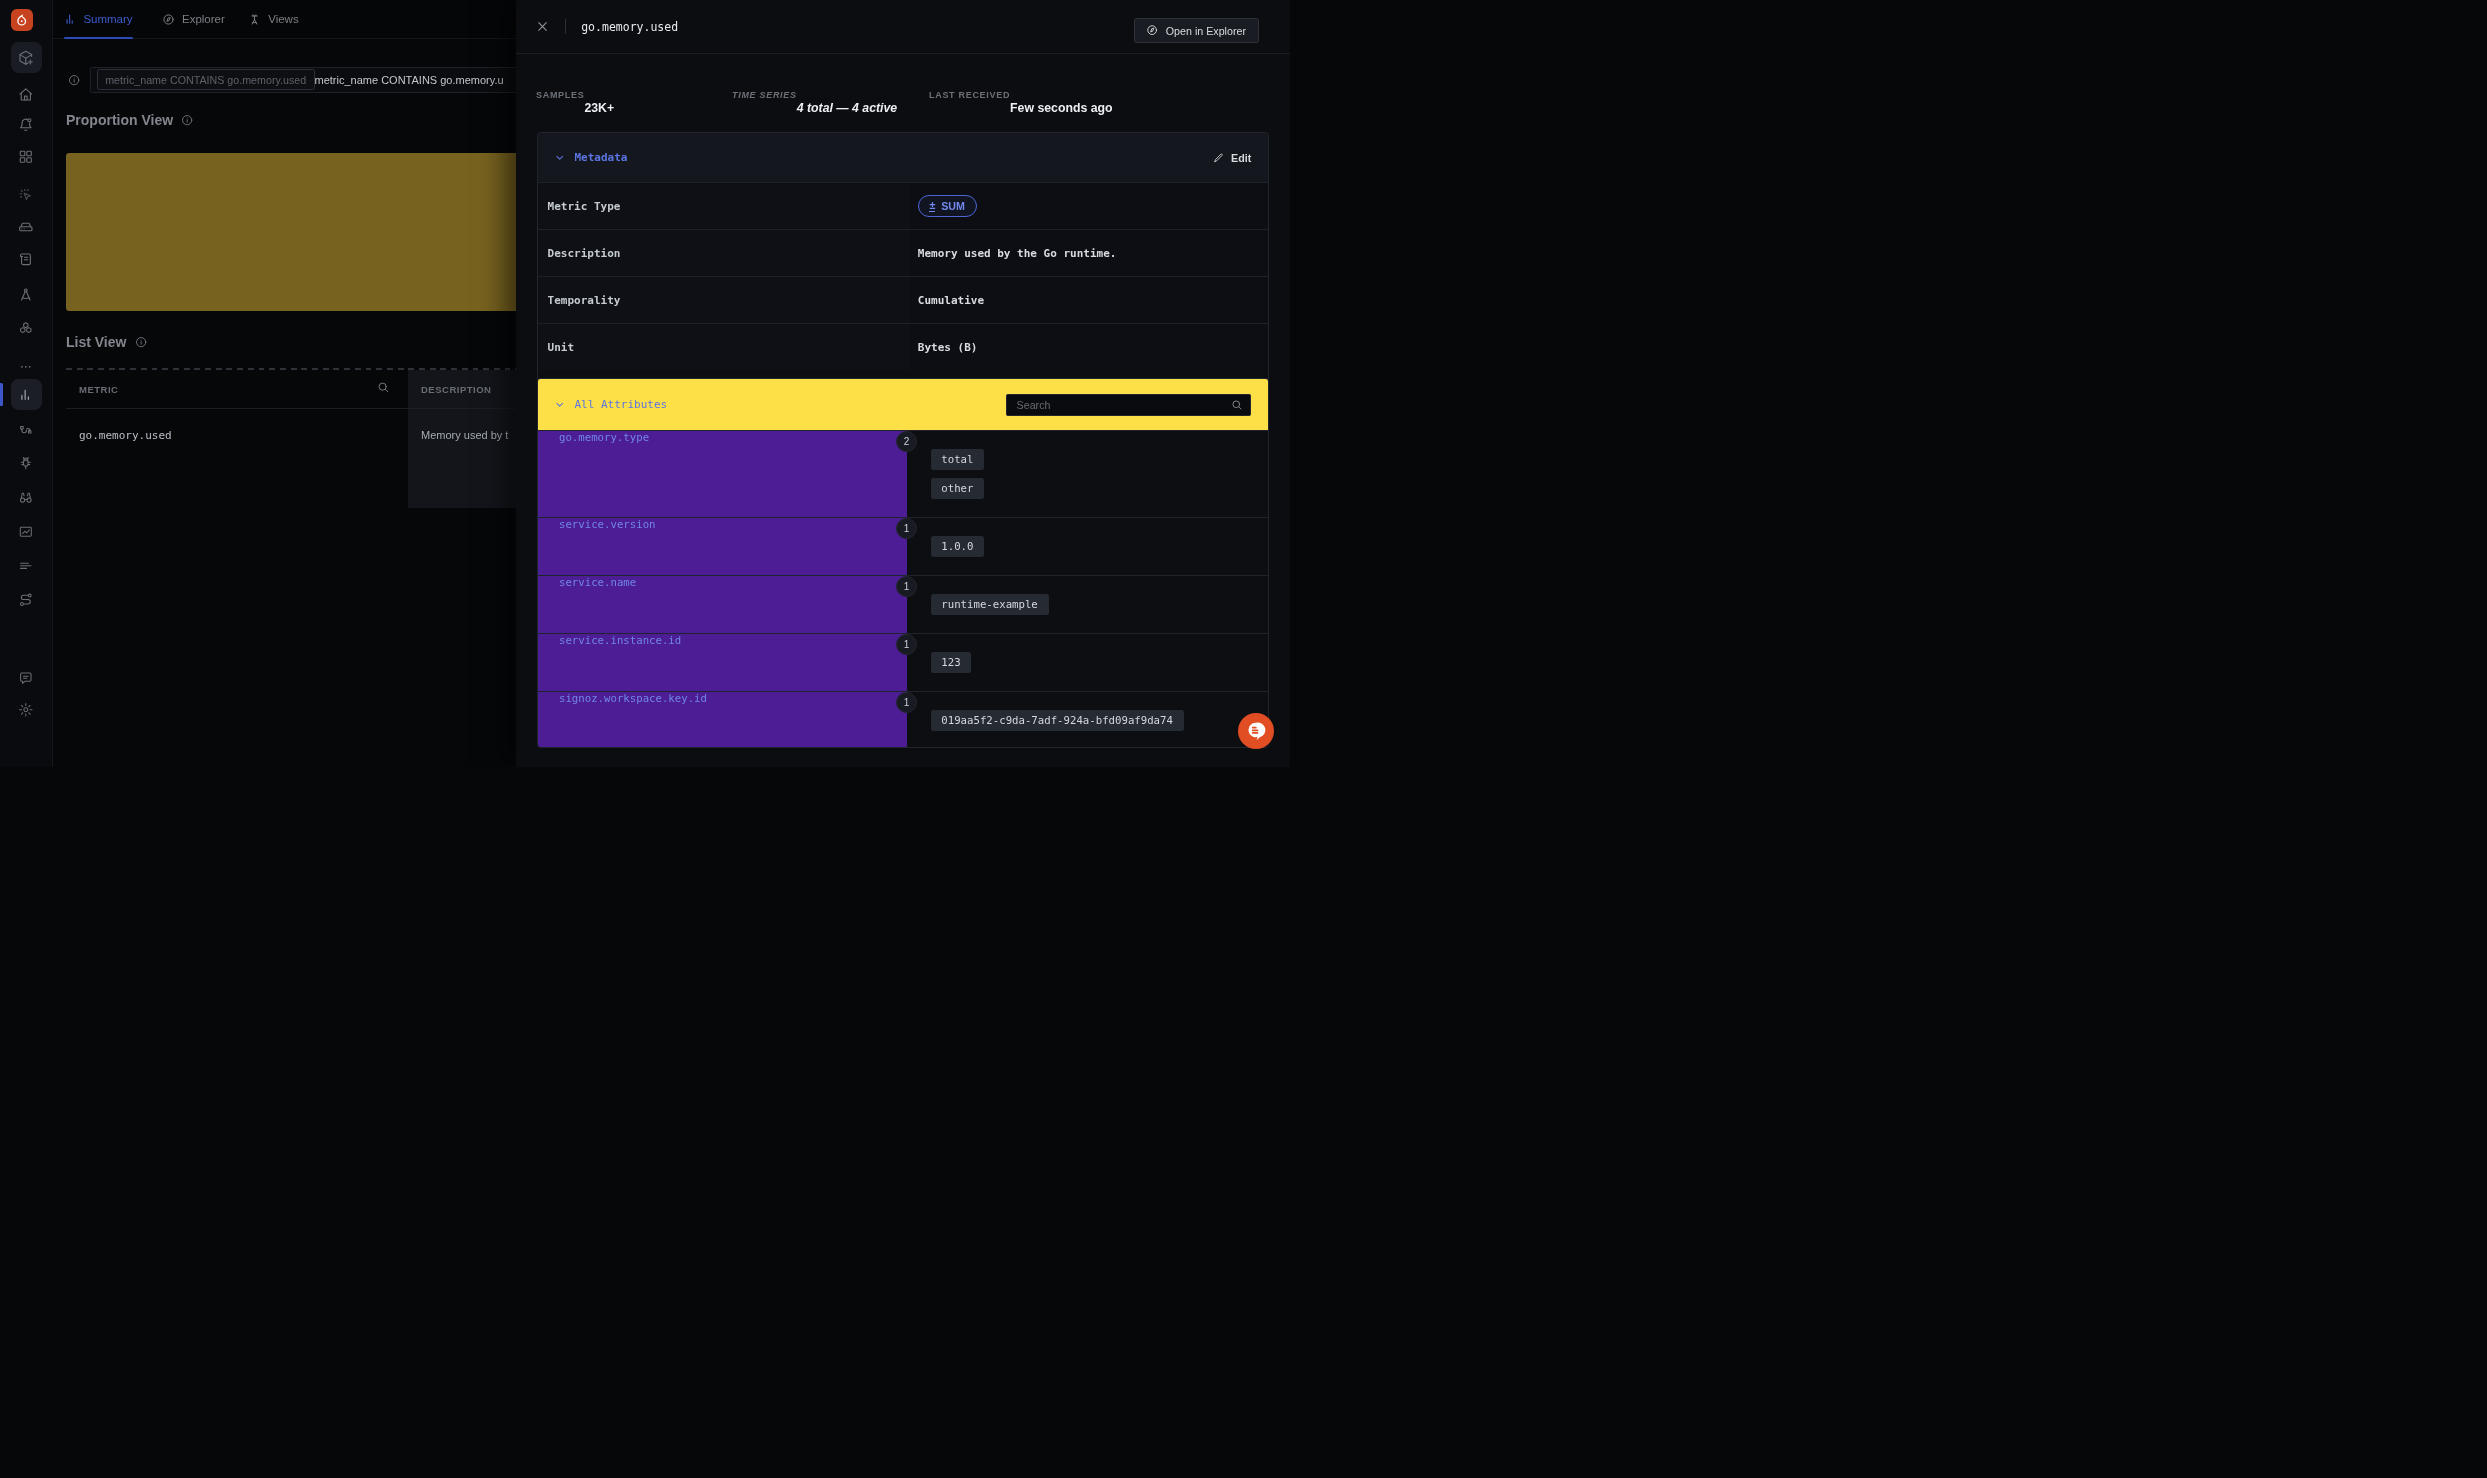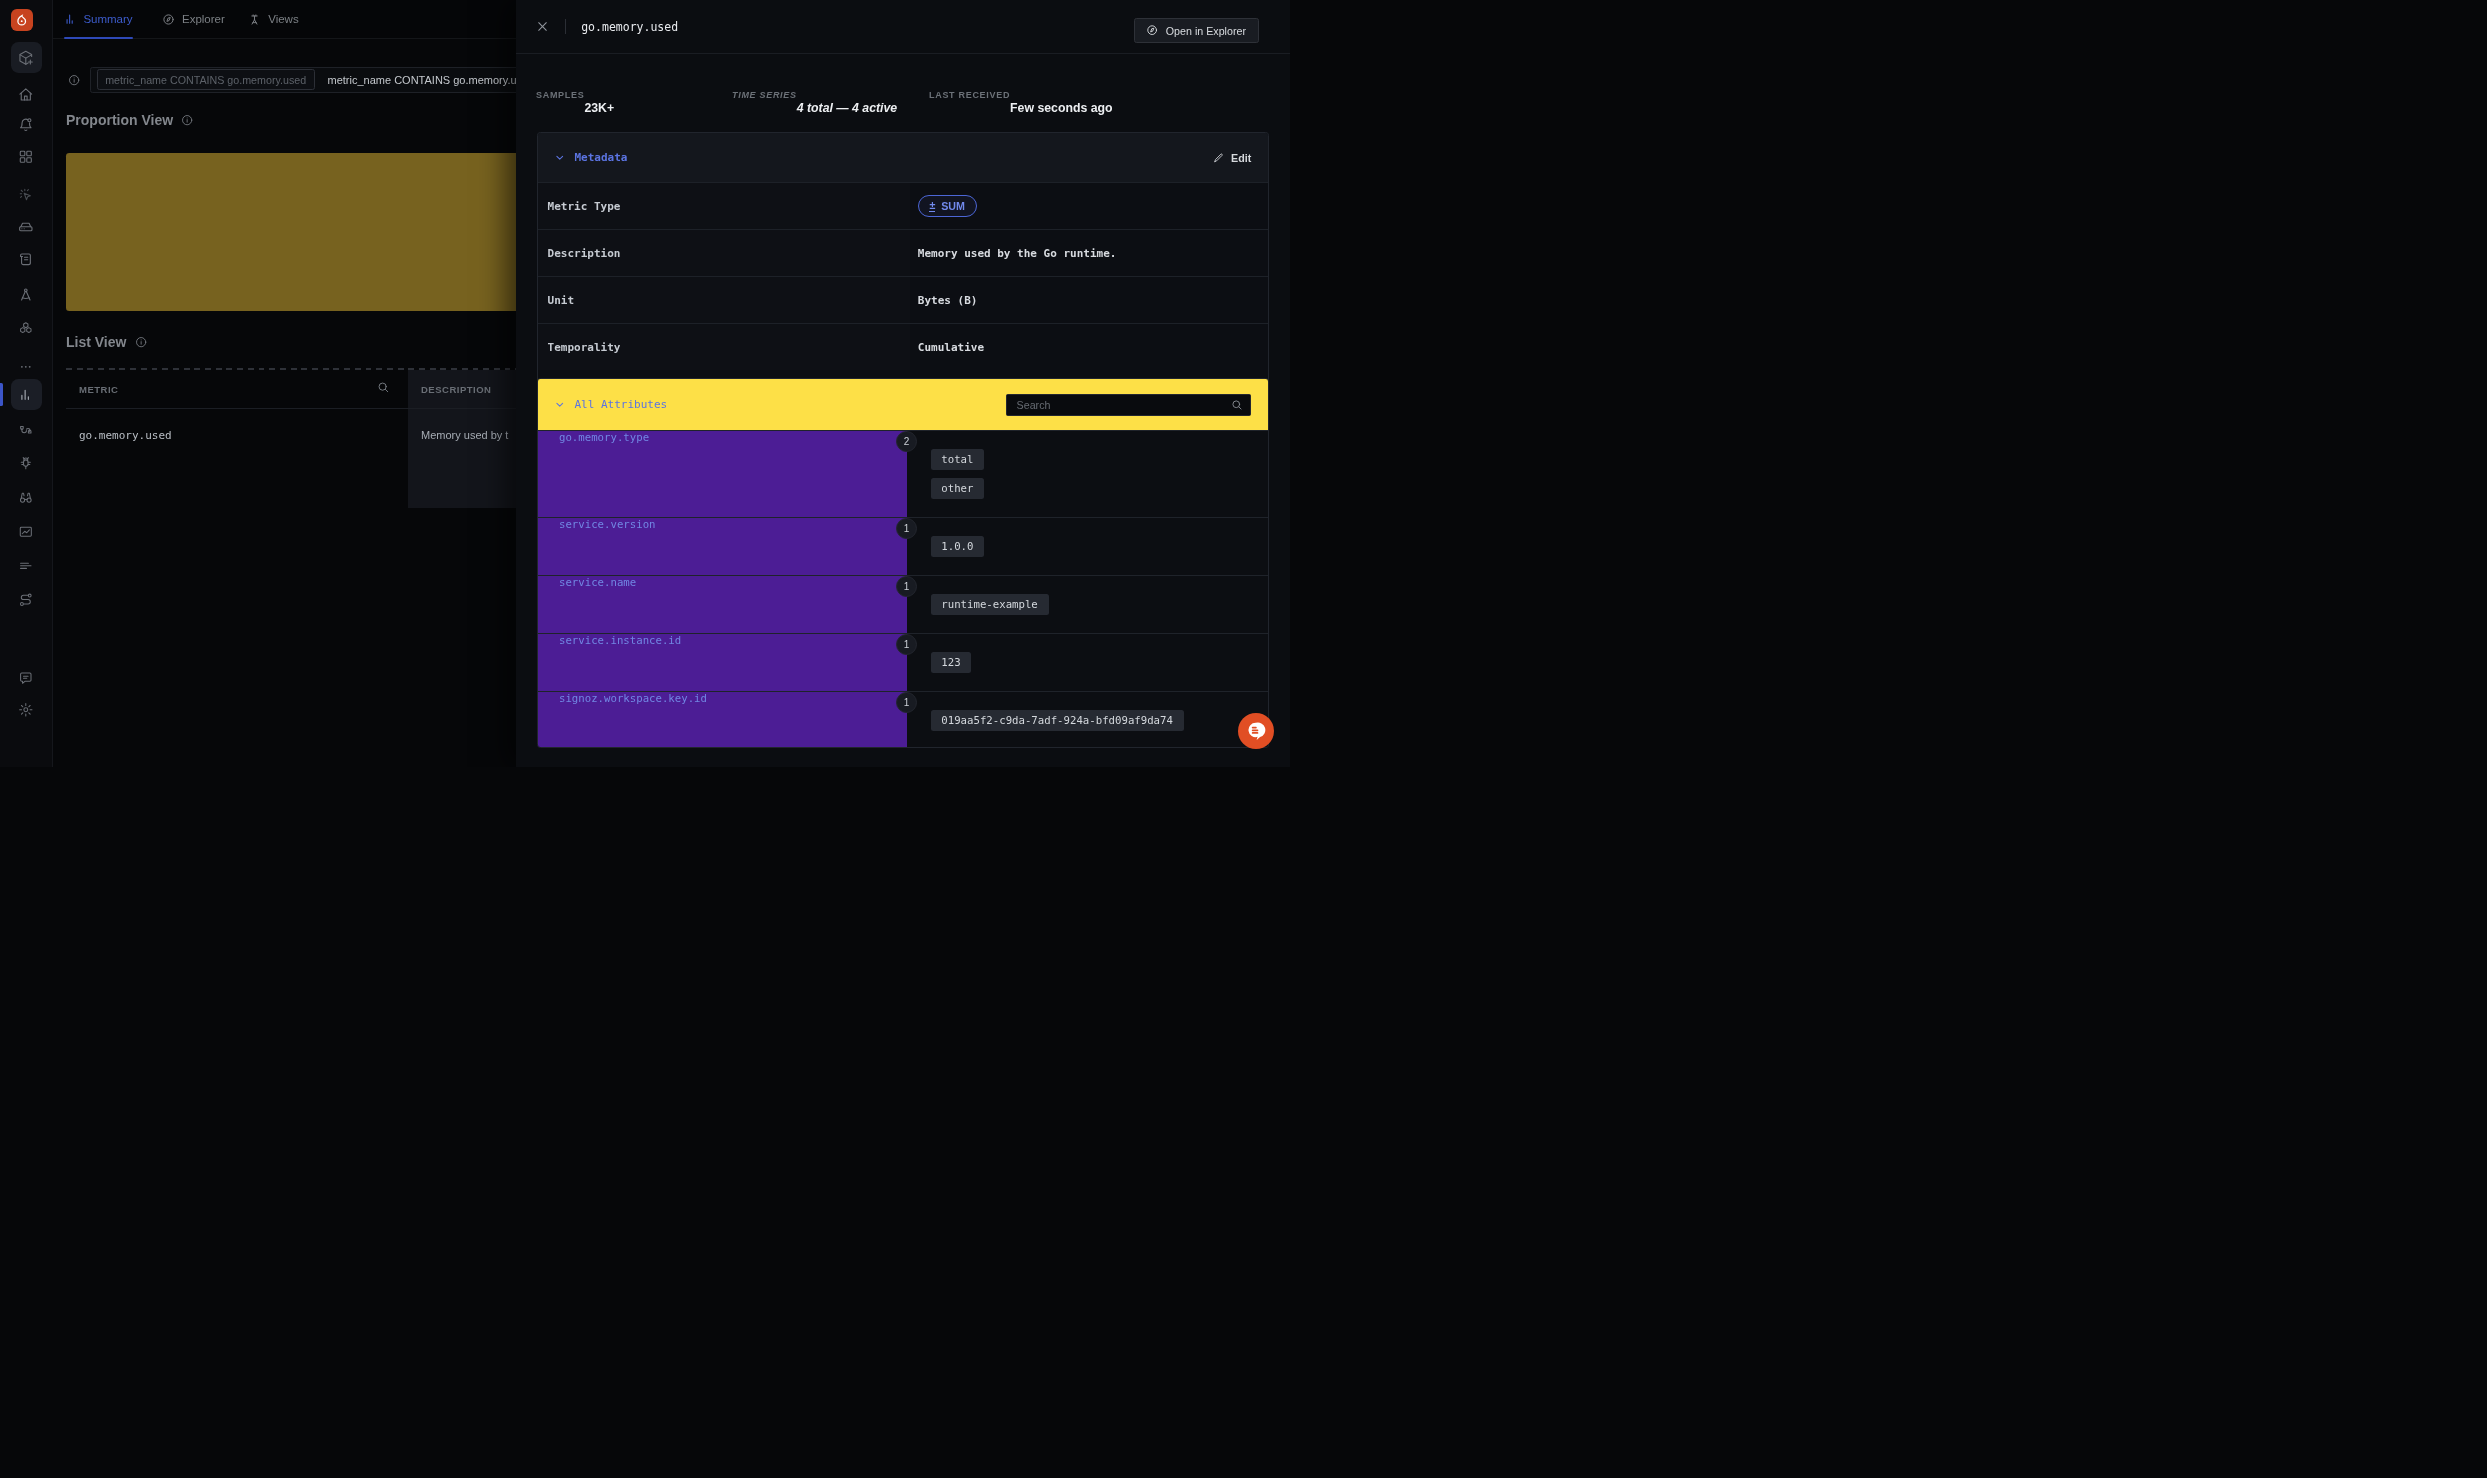--- a/index.html
+++ b/index.html
@@ -34,21 +34,21 @@
   .tab.active { color:#3d5ccc; }
   .tab.active .ticon { color:#3d5ccc; }
   .tab.active::after { content:""; position:absolute; left:0; right:0; bottom:-0.8px; height:1.6px;
     background:#2e49b8; border-radius:1.6px; }
   .t1 { margin-left:10.7px; } .t2 { margin-left:29px; } .t3 { margin-left:23px; }
 
   .info-ic { color:#73777e; }
   .filter-info { position:absolute; left:15px; top:74px; }
   .filter-input { position:absolute; left:37px; top:67px; width:533px; height:25.5px;
     background:#0a0c0f; border:0.8px solid #1e2127; border-radius:2.5px;
-    display:flex; align-items:center; padding:0 5.8px; gap:13px; overflow:hidden; }
+    display:flex; align-items:center; padding:0 5.8px; gap:0; overflow:hidden; }
   .filter-chip { border:0.8px solid #2c2f36; border-radius:2.5px; padding:3.3px 7.4px; font-size:10.7px;
     color:#5d6269; background:#0d0f13; white-space:nowrap; }
   .filter-typed { font-size:11px; color:#c4c8cd; white-space:nowrap; }
 
   .h1 { position:absolute; left:13px; display:flex; align-items:center; gap:8.2px;
     font-size:14px; font-weight:bold; color:#83878d; }
   .hv { top:112px; } .hl { top:334px; }
 
   .treemap-tile { position:absolute; top:153px; height:158px; border-radius:3.3px; background:#77621f; }
   .tile-a { left:13px; width:479px; }
@@ -402,26 +402,26 @@
           <span class="pm">±</span>
           <span>SUM</span>
         </span>
       </div>
     </div>
     <div class="meta-row">
       <div class="meta-label">Description</div>
       <div class="meta-value">Memory used by the Go runtime.</div>
     </div>
     <div class="meta-row">
+      <div class="meta-label">Temporality</div>
+      <div class="meta-value">Cumulative</div>
+    </div>
+    <div class="meta-row">
       <div class="meta-label">Unit</div>
       <div class="meta-value">Bytes (B)</div>
-    </div>
-    <div class="meta-row">
-      <div class="meta-label">Temporality</div>
-      <div class="meta-value">Cumulative</div>
     </div>
   </div>
 
   <div class="card card-attr">
     <div class="attr-head">
       <svg class="sec-chevron" width="11.5" height="11.5" viewBox="0 0 24 24" fill="none" stroke="currentColor" stroke-width="2.2" stroke-linecap="round" stroke-linejoin="round">
           <path d="M6 9l6 6 6-6"></path>
         </svg>
       <span class="sec-title">All Attributes</span>
       <div class="search-box">

